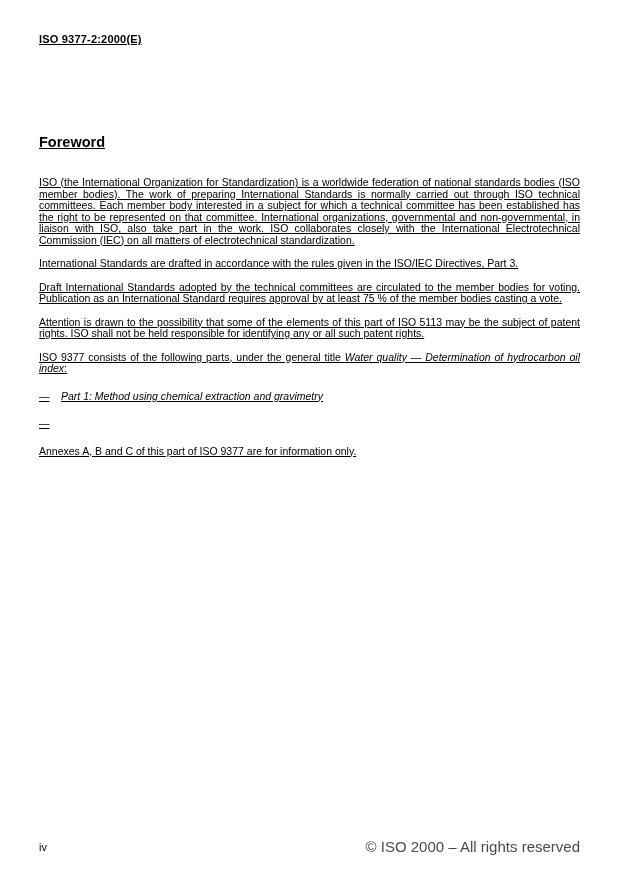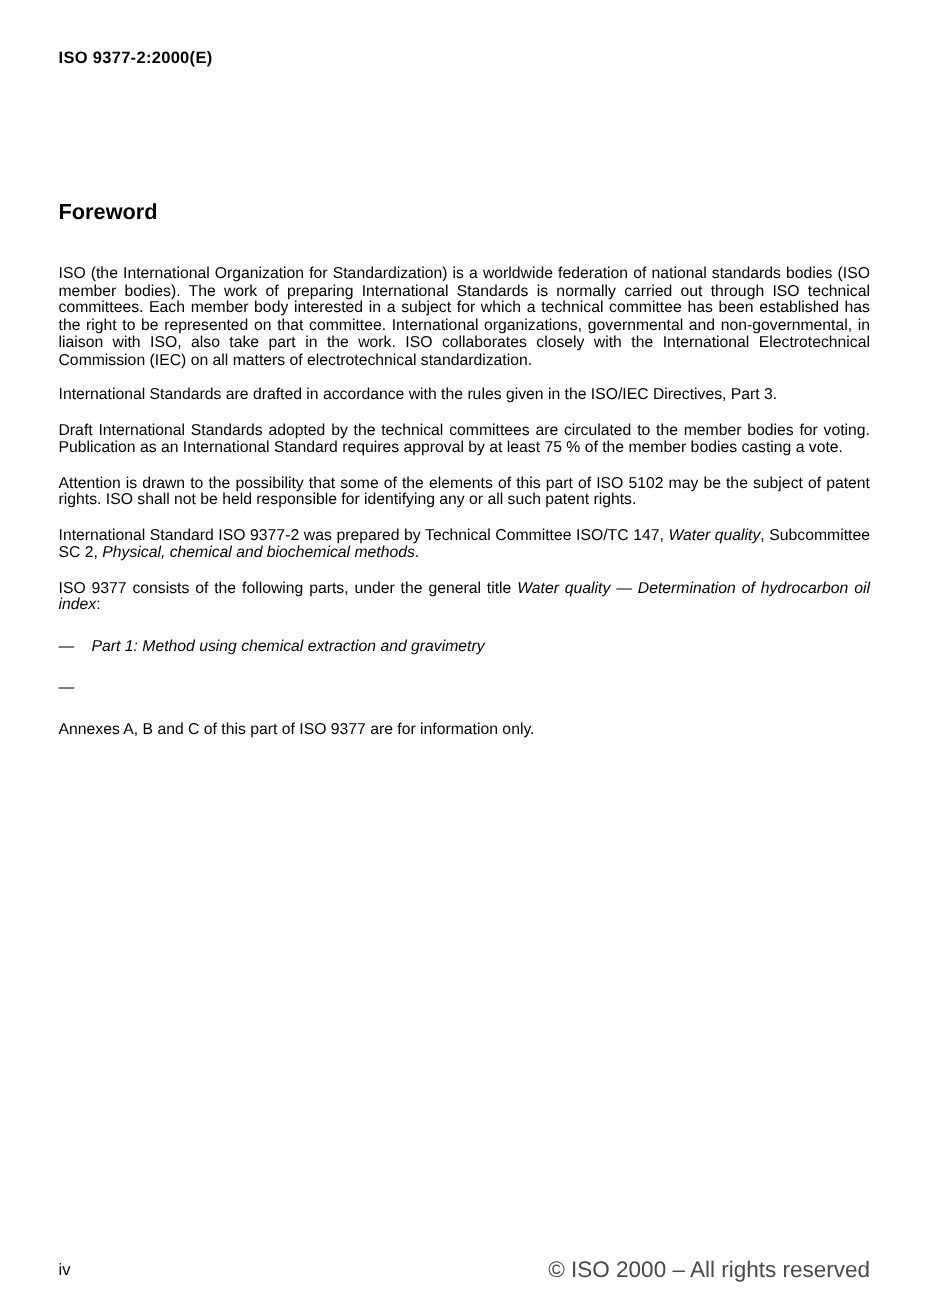--- a/index.html
+++ b/index.html
@@ -9,20 +9,21 @@
     color: #000000;
     font-family: "Liberation Sans", sans-serif;
     position: relative;
     overflow: hidden;
   }
   .page {
     width: 619px;
     height: 877px;
     padding: 33px 39px 0 39px;
     position: relative;
+    text-decoration: underline;
   }
   .doc-header {
     font-size: 11px;
     font-weight: bold;
     letter-spacing: 0.2px;
   }
   .foreword-title {
     margin-top: 89px;
     font-size: 14.5px;
     font-weight: bold;
@@ -82,23 +83,22 @@
   <h1 class="foreword-title">Foreword</h1>
 
   <div class="body-text">
 
     <p class="para">ISO (the International Organization for Standardization) is a worldwide federation of national standards bodies (ISO member bodies). The work of preparing International Standards is normally carried out through ISO technical committees. Each member body interested in a subject for which a technical committee has been established has the right to be represented on that committee. International organizations, governmental and non-governmental, in liaison with ISO, also take part in the work. ISO collaborates closely with the International Electrotechnical Commission (IEC) on all matters of electrotechnical standardization.</p>
 
     <p class="para">International Standards are drafted in accordance with the rules given in the ISO/IEC Directives, Part 3.</p>
 
     <p class="para">Draft International Standards adopted by the technical committees are circulated to the member bodies for voting. Publication as an International Standard requires approval by at least 75 % of the member bodies casting a vote.</p>
 
-    <p class="para">Attention is drawn to the possibility that some of the elements of this part of ISO 5102 may be the subject of patent rights. ISO shall not be held responsible for identifying any or all such patent rights.</p>
+    <p class="para">Attention is drawn to the possibility that some of the elements of this part of ISO 5113 may be the subject of patent rights. ISO shall not be held responsible for identifying any or all such patent rights.</p>
 
-    <p class="para"><span>International Standard ISO 9377-2 was prepared by Technical Committee ISO/TC 147, </span><em>Water quality</em><span>, Subcommittee SC 2, </span><em>Physical, chemical and biochemical methods</em><span>.</span></p>
 
     <p class="para"><span>ISO 9377 consists of the following parts, under the general title </span><em>Water quality — Determination of hydrocarbon oil index</em><span>:</span></p>
 
     <div class="list-item">
       <span class="list-dash">—</span>
       <span class="list-text">Part 1: Method using chemical extraction and gravimetry</span>
     </div>
 
     <div class="list-item">
       <span class="list-dash">—</span>

